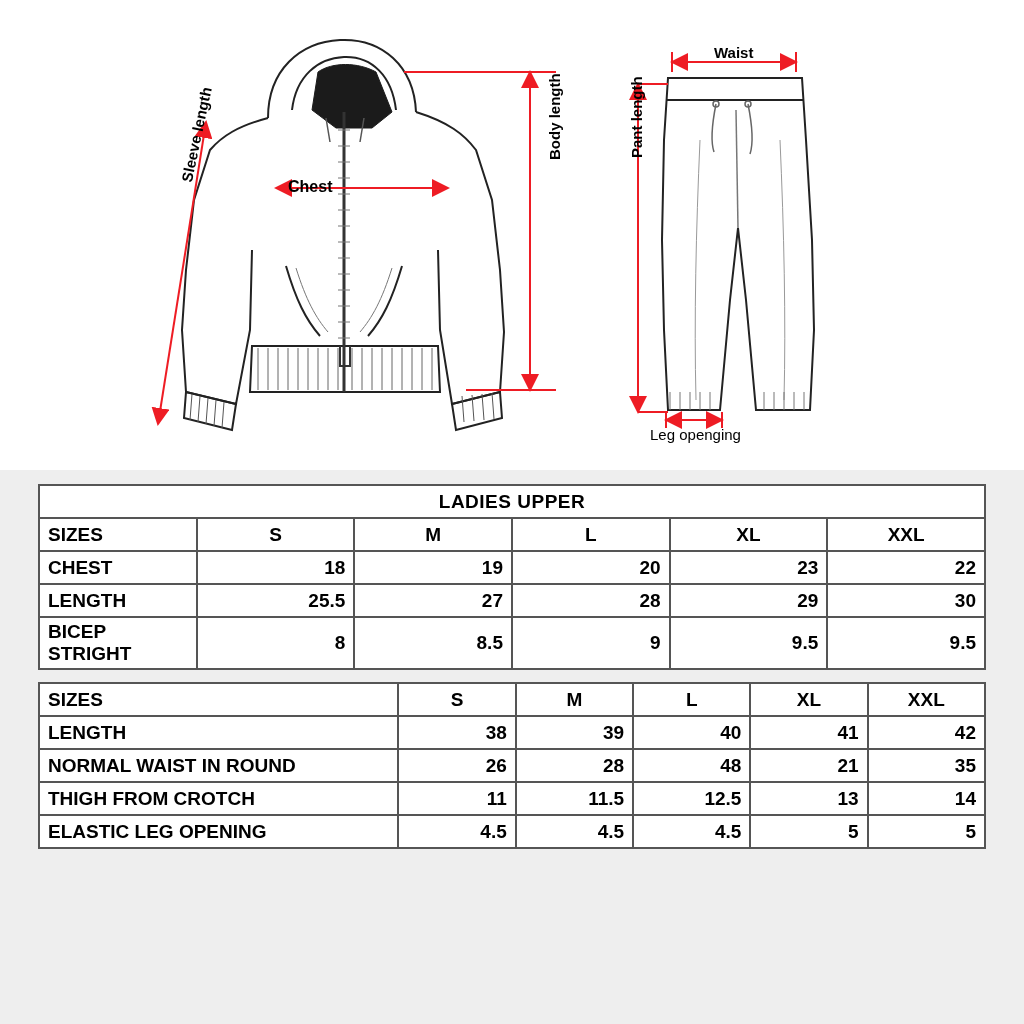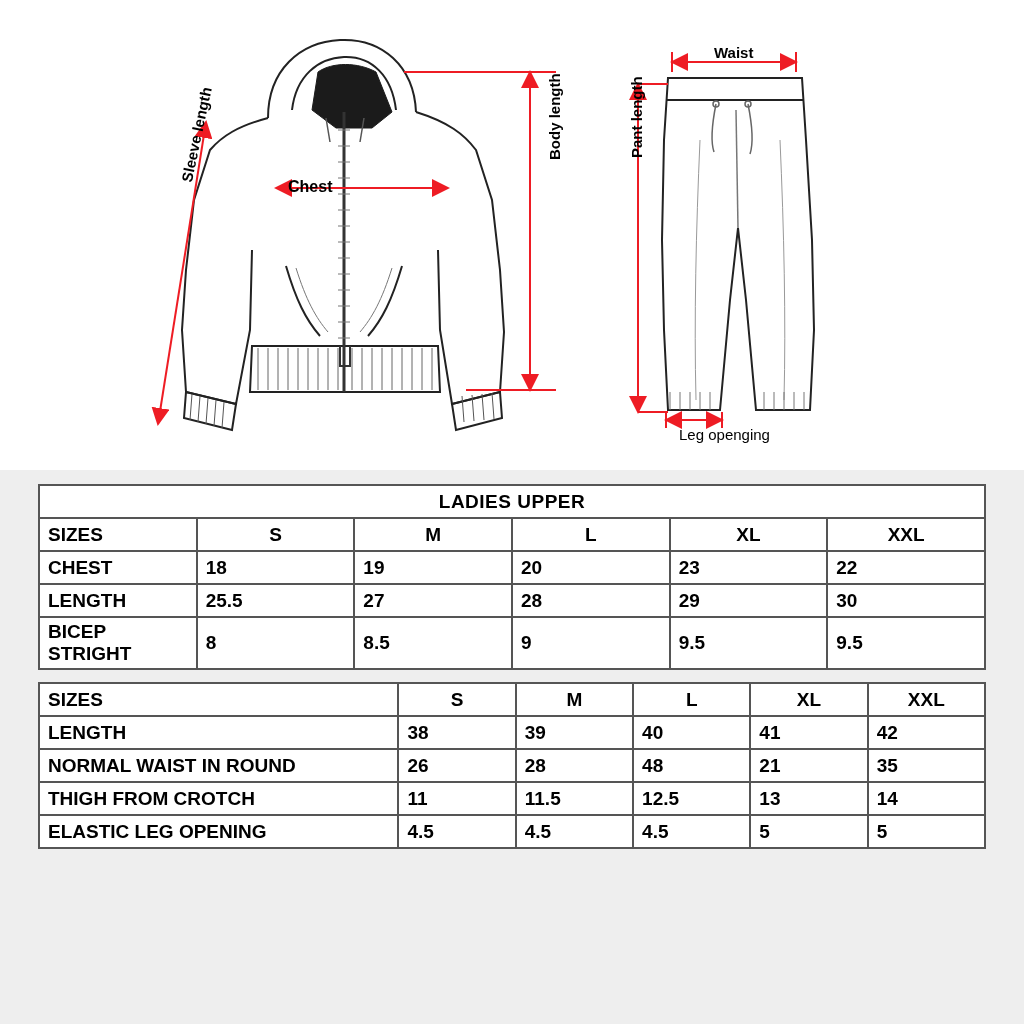--- a/index.html
+++ b/index.html
@@ -82,21 +82,21 @@
     font-weight: bold;
     font-size: 23px;
     text-align: center;
   }
   .row-label {
     text-align: left;
     font-weight: bold;
     font-size: 19px;
   }
   .cell-val {
-    text-align: left;
+    text-align: right;
     font-weight: bold;
     font-size: 19px;
   }
   .tbl-gap { height: 12px; }
 </style>
 </head>
 <body>
 
 <div id="diagram-area">
 
@@ -253,21 +253,21 @@
   <div class="lbl" style="left:178px; top:180px; transform: rotate(-78deg); transform-origin: left top;">Sleeve length</div>
 
   <div class="lbl lbl-chest" style="left:288px; top:178px;">Chest</div>
 
   <div class="lbl" style="left:546px; top:160px; transform: rotate(-90deg); transform-origin: left top;">Body length</div>
 
   <div class="lbl" style="left:702px; top:44px;margin-left:12px;">Waist</div>
 
   <div class="lbl" style="left:628px; top:158px; transform: rotate(-90deg); transform-origin: left top;">Pant length</div>
 
-  <div class="lbl" style="left:679px; top:426px; font-weight:normal; font-size:15px;">Leg openging</div>
+  <div class="lbl" style="left:650px; top:426px; font-weight:normal; font-size:15px;">Leg openging</div>
 </div>
 
 <div id="table-area">
 
   <table class="size-table">
     <tbody>
         <tr>
       <td class="section-title" colspan="6">LADIES UPPER</td>
     </tr>
     <tr>

